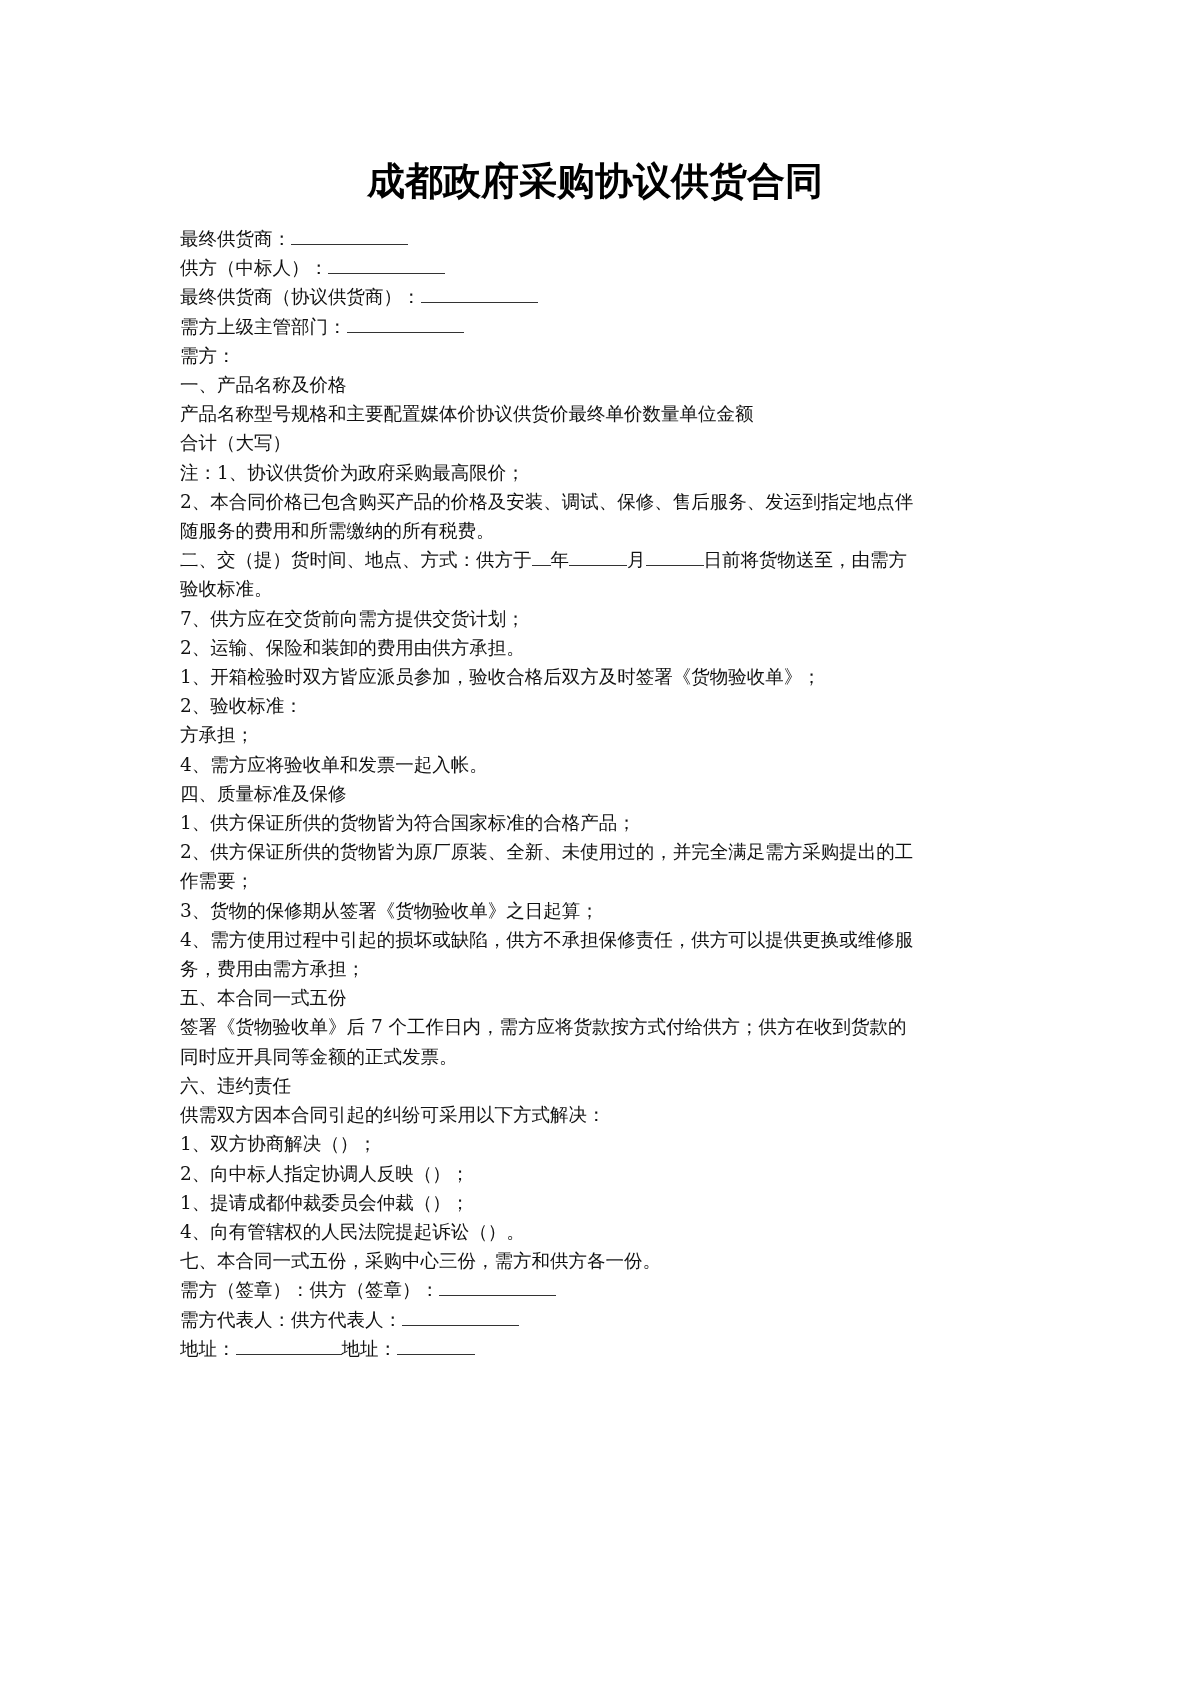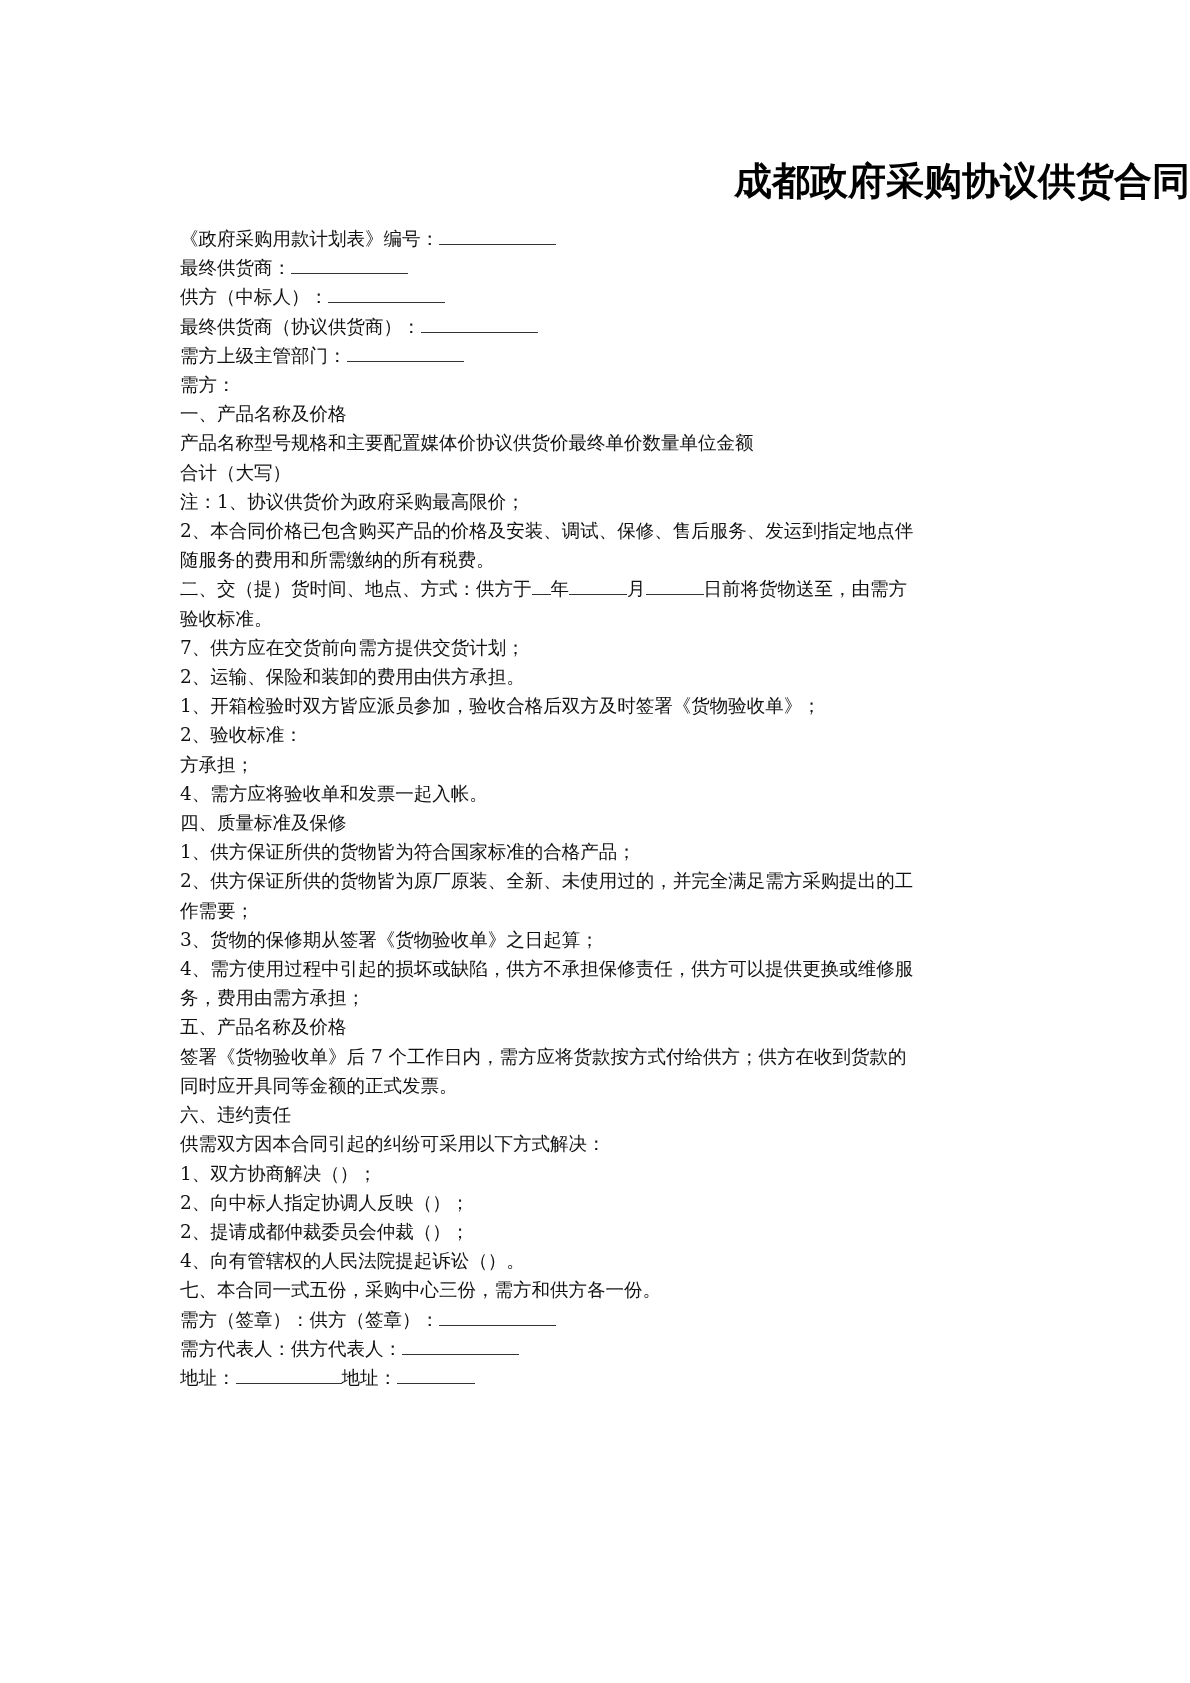--- a/index.html
+++ b/index.html
@@ -2,21 +2,21 @@
 <html><head>
 <meta charset="utf-8">
 <style>
   html, body { margin: 0; padding: 0; background: #ffffff; }
   body { width: 1190px; height: 1683px; position: relative; overflow: hidden; }
   .page {
     position: absolute; left: 0; top: 0; width: 1190px; height: 1683px; background: #ffffff;
   }
   .title {
     position: absolute; left: 0; top: 156px; width: 1190px;
-    text-align: right;
+    text-align: center;
     font-family: "DejaVu Sans", sans-serif;
     font-weight: bold; font-size: 38px; line-height: 50px; color: #000;
     letter-spacing: 0px;
   }
   .body {
     position: absolute; left: 180px; top: 224px; width: 840px;
     font-family: "DejaVu Serif", serif;
     font-size: 18.5px; line-height: 29.2px; color: #111;
     text-align: justify;
   }
@@ -25,21 +25,20 @@
     display: inline-block; border-bottom: 1px solid #333; height: 18px; vertical-align: baseline;
   }
 </style>
 </head>
 <body>
 
 <div class="page">
   <div class="title">成都政府采购协议供货合同</div>
 
   <div class="body">
-    <span class="line"><span>《政府采购用款计划表》编号：</span><span class="blank" style="width:117px"></span></span>
     <span class="line"><span>最终供货商：</span><span class="blank" style="width:117px"></span></span>
     <span class="line"><span>供方（中标人）：</span><span class="blank" style="width:117px"></span></span>
     <span class="line"><span>最终供货商（协议供货商）：</span><span class="blank" style="width:117px"></span></span>
     <span class="line"><span>需方上级主管部门：</span><span class="blank" style="width:117px"></span></span>
     <span class="line">需方：</span>
 
     <span class="line">一、产品名称及价格</span>
     <span class="line">产品名称型号规格和主要配置媒体价协议供货价最终单价数量单位金额</span>
     <span class="line">合计（大写）</span>
     <span class="line">注：1、协议供货价为政府采购最高限价；</span>
@@ -57,29 +56,29 @@
     <span class="line">4、需方应将验收单和发票一起入帐。</span>
 
     <span class="line">四、质量标准及保修</span>
     <span class="line">1、供方保证所供的货物皆为符合国家标准的合格产品；</span>
     <span class="line">2、供方保证所供的货物皆为原厂原装、全新、未使用过的，并完全满足需方采购提出的工</span>
     <span class="line">作需要；</span>
     <span class="line">3、货物的保修期从签署《货物验收单》之日起算；</span>
     <span class="line">4、需方使用过程中引起的损坏或缺陷，供方不承担保修责任，供方可以提供更换或维修服</span>
     <span class="line">务，费用由需方承担；</span>
 
-    <span class="line">五、产品名称及价格</span>
+    <span class="line">五、本合同一式五份</span>
     <span class="line">签署《货物验收单》后 7 个工作日内，需方应将货款按方式付给供方；供方在收到货款的</span>
     <span class="line">同时应开具同等金额的正式发票。</span>
 
     <span class="line">六、违约责任</span>
     <span class="line">供需双方因本合同引起的纠纷可采用以下方式解决：</span>
     <span class="line">1、双方协商解决（）；</span>
     <span class="line">2、向中标人指定协调人反映（）；</span>
-    <span class="line">2、提请成都仲裁委员会仲裁（）；</span>
+    <span class="line">1、提请成都仲裁委员会仲裁（）；</span>
     <span class="line">4、向有管辖权的人民法院提起诉讼（）。</span>
 
     <span class="line">七、本合同一式五份，采购中心三份，需方和供方各一份。</span>
 
     <span class="line"><span>需方（签章）：供方（签章）：</span><span class="blank" style="width:117px"></span></span>
     <span class="line"><span>需方代表人：供方代表人：</span><span class="blank" style="width:117px"></span></span>
     <span class="line"><span>地址：</span><span class="blank" style="width:106px"></span><span>地址：</span><span class="blank" style="width:78px"></span></span>
   </div>
 </div>
 

